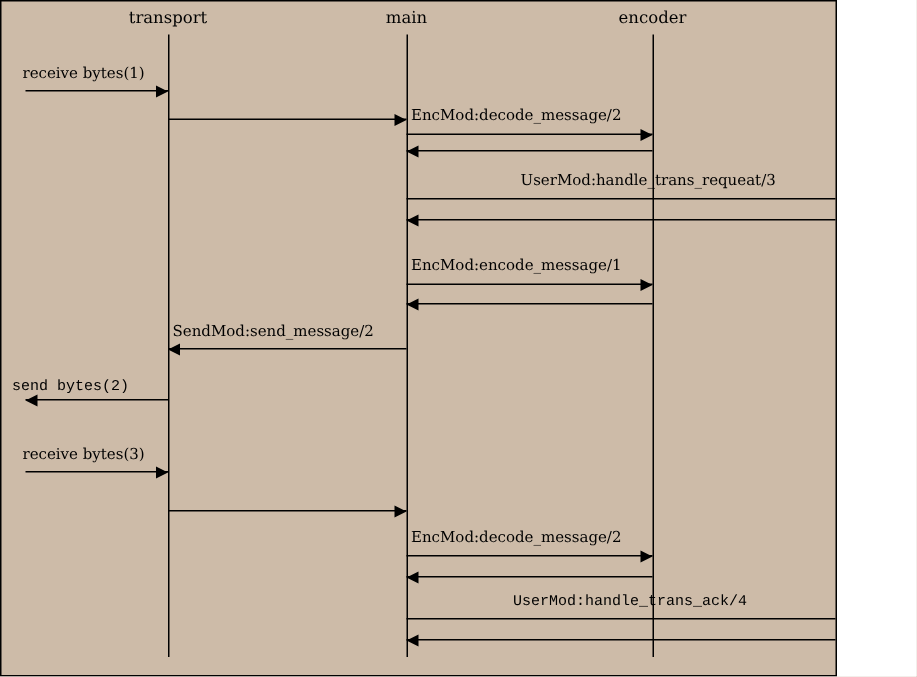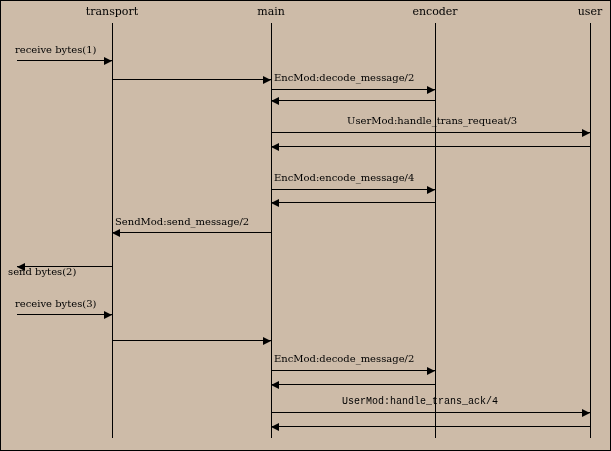--- a/index.html
+++ b/index.html
@@ -52,21 +52,21 @@
   .arrowhead.right {
     border-left: 8px solid #000000;
   }
   .arrowhead.left {
     border-right: 8px solid #000000;
   }
 </style>
 </head>
 <body>
 
-<div id="diagram" style="width: 611px; height: 451px; background: rgb(205, 187, 168);">
+<div id="diagram" style="width: 558px; height: 451px; background: rgb(205, 187, 168);">
     <div class="lifeline-head" style="left: 111px; top: 4px;">transport</div>
     <div class="lifeline-line" style="left: 111px; top: 22px; height: 415px;"></div>
     <div class="lifeline-head" style="left: 270px; top: 4px;">main</div>
     <div class="lifeline-line" style="left: 270px; top: 22px; height: 415px;"></div>
     <div class="lifeline-head" style="left: 434px; top: 4px;">encoder</div>
     <div class="lifeline-line" style="left: 434px; top: 22px; height: 415px;"></div>
     <div class="lifeline-head" style="left: 589px; top: 4px;">user</div>
     <div class="lifeline-line" style="left: 589px; top: 22px; height: 415px;"></div>
     <div class="msg-line" style="left: 16px; top: 59px; width: 95px;"></div>
     <div class="arrowhead right" style="top: 56px; left: 103px;"></div>
@@ -78,29 +78,29 @@
     <div class="msg-label" style="left: 273px; top: 71px;">EncMod:decode_message/2</div>
     <div class="msg-line" style="left: 270px; top: 99px; width: 164px;"></div>
     <div class="arrowhead left" style="top: 96px; left: 270px;"></div>
     <div class="msg-line" style="left: 270px; top: 131px; width: 319px;"></div>
     <div class="arrowhead right" style="top: 128px; left: 581px;"></div>
     <div class="msg-label" style="left: 346px; top: 114px;">UserMod:handle_trans_requeat/3</div>
     <div class="msg-line" style="left: 270px; top: 145px; width: 319px;"></div>
     <div class="arrowhead left" style="top: 142px; left: 270px;"></div>
     <div class="msg-line" style="left: 270px; top: 188px; width: 164px;"></div>
     <div class="arrowhead right" style="top: 185px; left: 426px;"></div>
-    <div class="msg-label" style="left: 273px; top: 171px;">EncMod:encode_message/4</div>
+    <div class="msg-label" style="left: 273px; top: 171px;">EncMod:encode_message/1</div>
     <div class="msg-line" style="left: 270px; top: 201px; width: 164px;"></div>
     <div class="arrowhead left" style="top: 198px; left: 270px;"></div>
     <div class="msg-line" style="left: 111px; top: 231px; width: 159px;"></div>
     <div class="arrowhead left" style="top: 228px; left: 111px;"></div>
     <div class="msg-label" style="left: 114px; top: 215px;">SendMod:send_message/2</div>
     <div class="msg-line" style="left: 16px; top: 265px; width: 95px;"></div>
     <div class="arrowhead left" style="top: 262px; left: 16px;"></div>
-    <div class="msg-label" style="left: 7px; top: 265px;">send bytes(2)</div>
+    <div class="msg-label" style="left: 7px; top: 252px; font-family: Liberation Mono, monospace;">send bytes(2)</div>
     <div class="msg-line" style="left: 16px; top: 313px; width: 95px;"></div>
     <div class="arrowhead right" style="top: 310px; left: 103px;"></div>
     <div class="msg-label" style="left: 14px; top: 297px;">receive bytes(3)</div>
     <div class="msg-line" style="left: 111px; top: 339px; width: 159px;"></div>
     <div class="arrowhead right" style="top: 336px; left: 262px;"></div>
     <div class="msg-line" style="left: 270px; top: 369px; width: 164px;"></div>
     <div class="arrowhead right" style="top: 366px; left: 426px;"></div>
     <div class="msg-label" style="left: 273px; top: 352px;">EncMod:decode_message/2</div>
     <div class="msg-line" style="left: 270px; top: 383px; width: 164px;"></div>
     <div class="arrowhead left" style="top: 380px; left: 270px;"></div>

